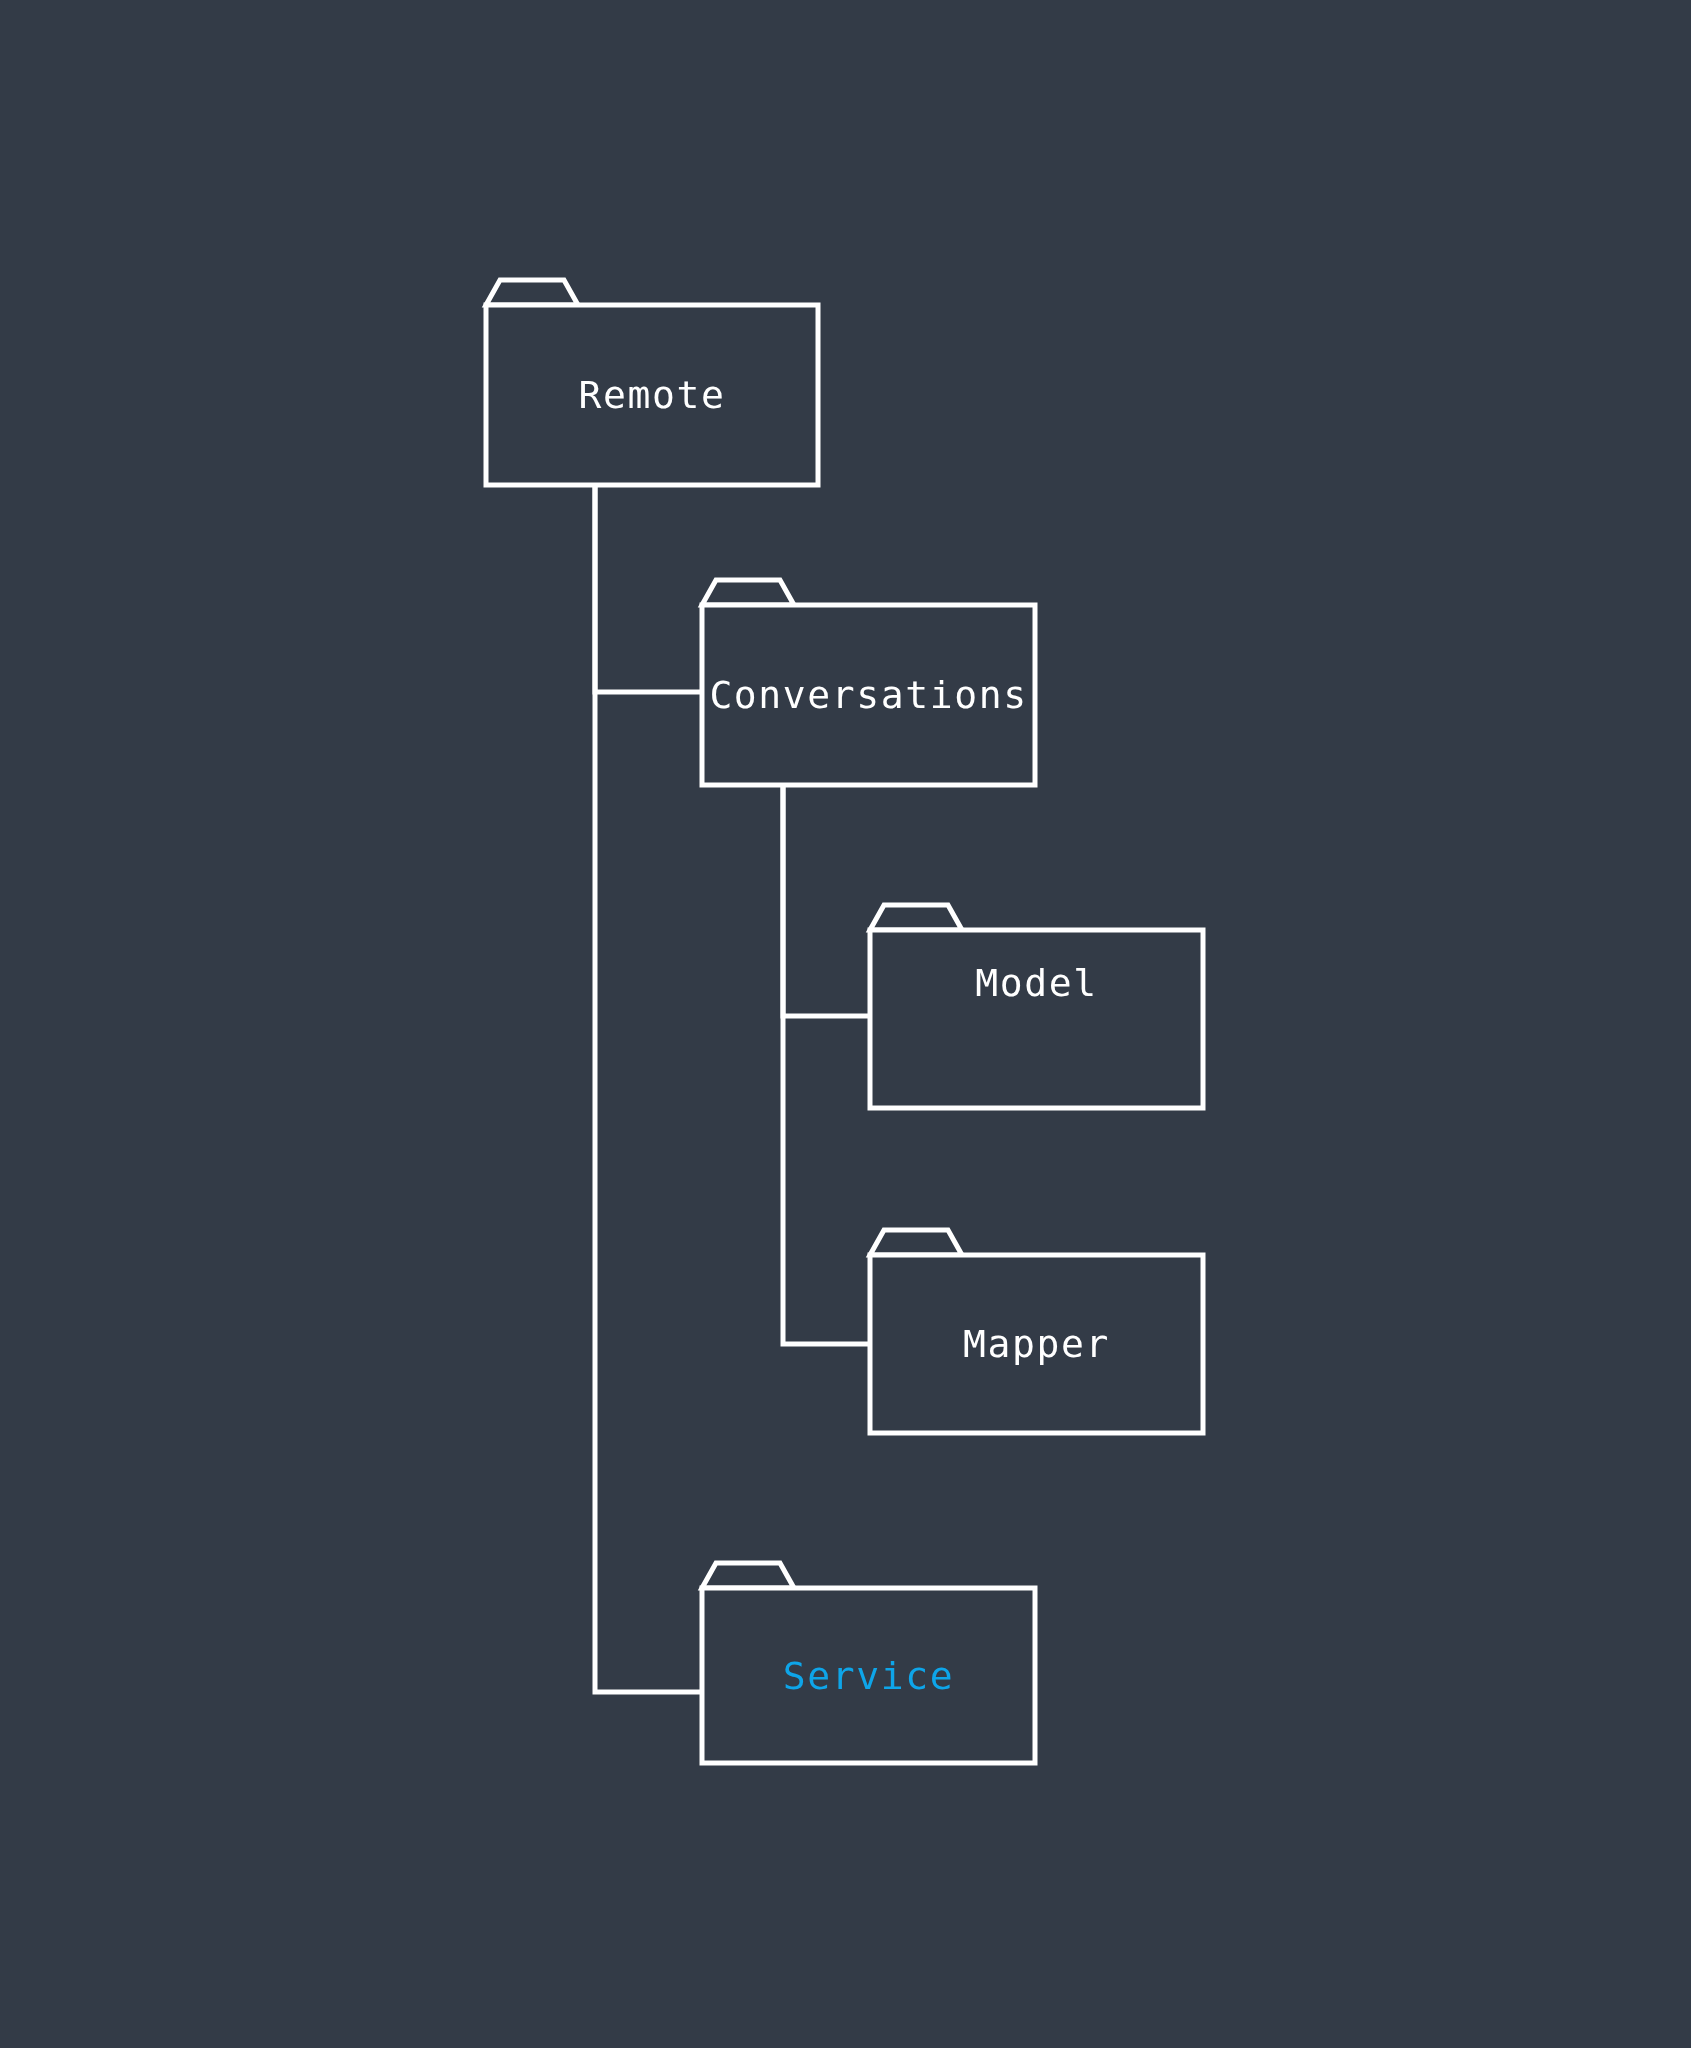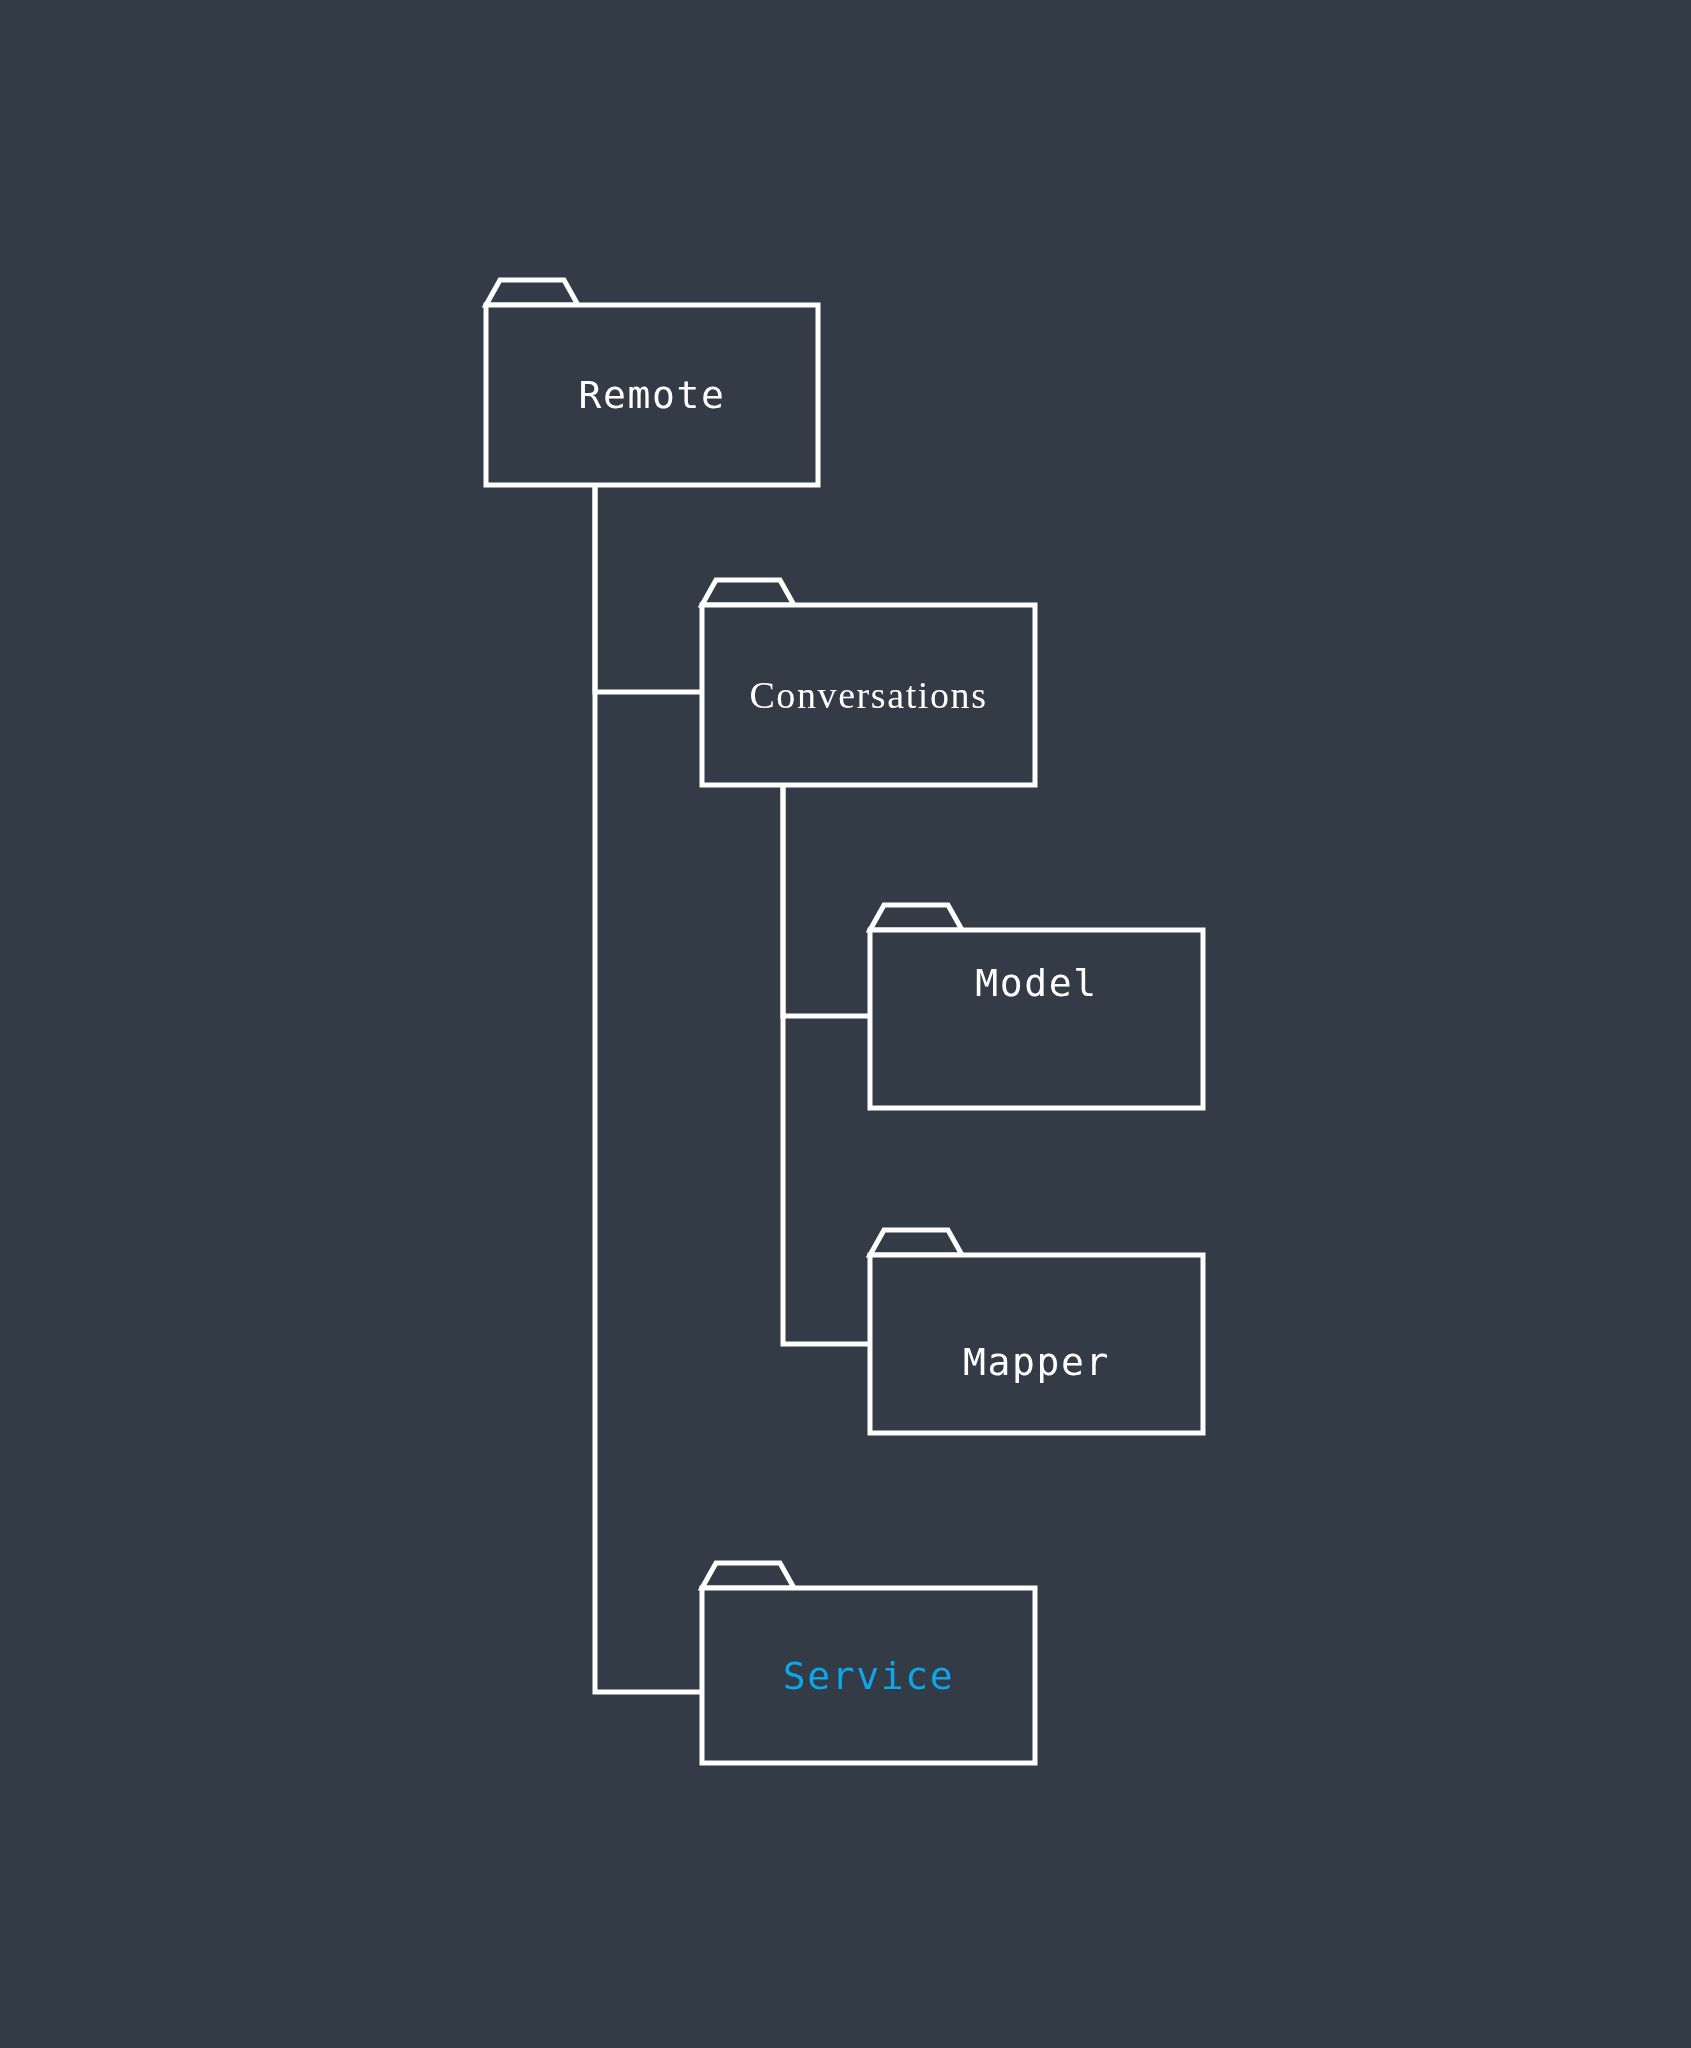--- a/index.html
+++ b/index.html
@@ -76,23 +76,23 @@
         </g>
         <g>
           <path d="M 702 1588 L 716 1563 L 780 1563 L 794 1588 Z" fill="#333b47" stroke="#ffffff" stroke-width="5" stroke-linejoin="miter"></path>
           <rect x="702" y="1588" width="333" height="175" fill="#333b47" stroke="#ffffff" stroke-width="5"></rect>
         </g>
       </g>
   </svg>
 
   <div id="label-layer">
       <div class="folder-label" style="left: 652px; top: 395px; color: rgb(255, 255, 255);">Remote</div>
-      <div class="folder-label" style="left: 868.5px; top: 695px; color: rgb(255, 255, 255); font-family: Liberation Serif, serif;">Conversations</div>
+      <div class="folder-label" style="left: 868.5px; top: 695px; color: rgb(255, 255, 255);">Conversations</div>
       <div class="folder-label" style="left: 1036.5px; top: 983px; color: rgb(255, 255, 255);">Model</div>
-      <div class="folder-label" style="left: 1036.5px; top: 1344px; color: rgb(255, 255, 255); margin-top: 18px;">Mapper</div>
+      <div class="folder-label" style="left: 1036.5px; top: 1344px; color: rgb(255, 255, 255);">Mapper</div>
       <div class="folder-label" style="left: 868.5px; top: 1675.5px; color: #0ea5e9;">Service</div>
     </div>
   <div id="hit-layer">
       <div class="folder-hit" title="Remote" style="left: 483.5px; top: 277.5px; width: 337px; height: 210px;"></div>
       <div class="folder-hit" title="Conversations" style="left: 699.5px; top: 577.5px; width: 338px; height: 210px;"></div>
       <div class="folder-hit" title="Model" style="left: 867.5px; top: 902.5px; width: 338px; height: 208px;"></div>
       <div class="folder-hit" title="Mapper" style="left: 867.5px; top: 1227.5px; width: 338px; height: 208px;"></div>
       <div class="folder-hit" title="Service" style="left: 699.5px; top: 1560.5px; width: 338px; height: 205px;"></div>
     </div>
 

